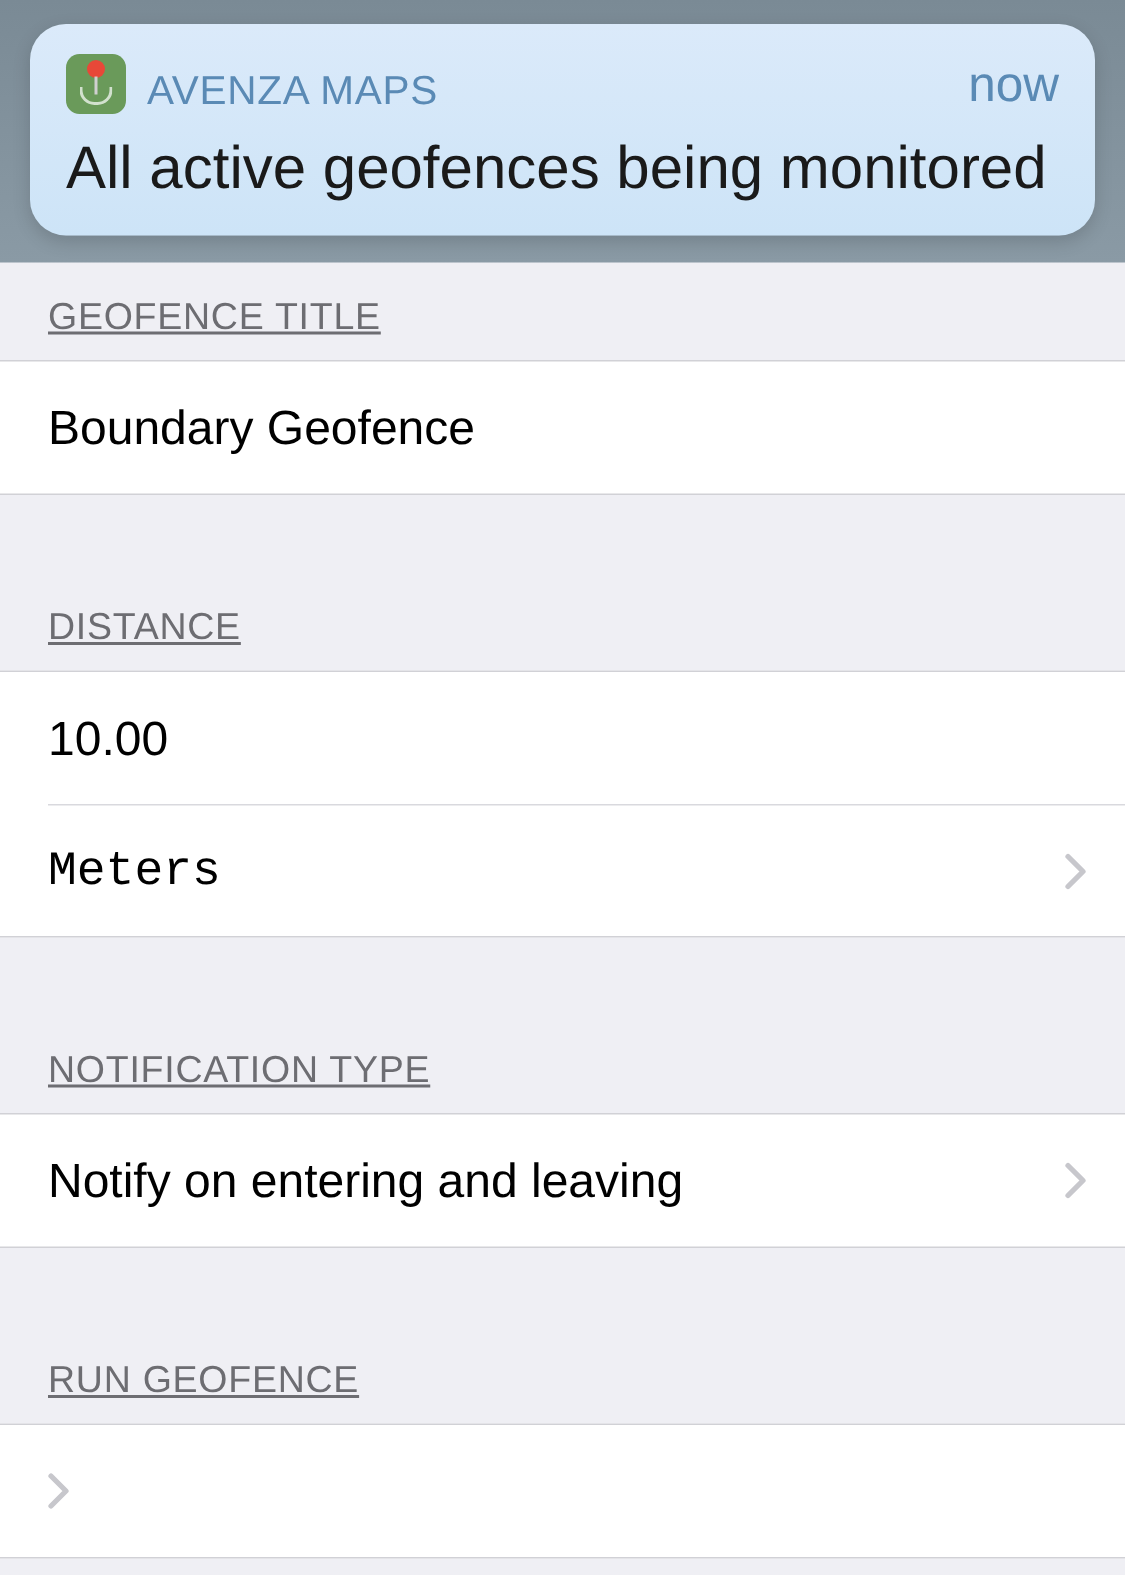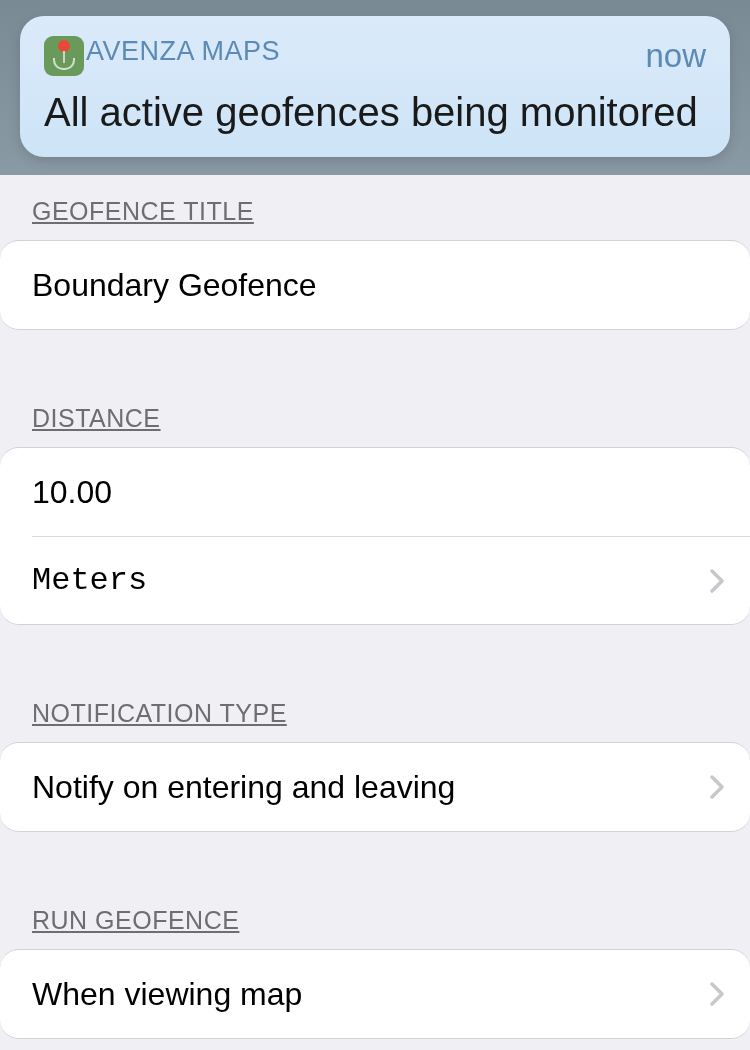--- a/index.html
+++ b/index.html
@@ -39,22 +39,22 @@
     
     .notification-header {
       display: flex;
       align-items: center;
       justify-content: space-between;
       margin-bottom: 14px;
     }
     
     .notification-app {
       display: flex;
-      align-items: flex-start;
-      gap: 2px;
+      align-items: flex-end;
+      gap: 14px;
     }
     
     .app-icon {
       width: 40px;
       height: 40px;
       background: #6a9a5a;
       border-radius: 9px;
       display: flex;
       align-items: center;
       justify-content: center;
@@ -129,21 +129,20 @@
     }
     
     .section-header.first {
       padding-top: 22px;
     }
     
     .row-group {
       background: #ffffff;
       border-top: 1px solid #d1d1d6;
       border-bottom: 1px solid #d1d1d6;
-      border-radius: 19px;
     }
     
     .row {
       display: flex;
       align-items: center;
       justify-content: space-between;
       padding: 24px 24px 24px 32px;
       min-height: 88px;
     }
     
@@ -224,20 +223,19 @@
         <path d="M 2 4 L 12 14 L 2 24" stroke="currentColor" stroke-width="3.5" fill="none" stroke-linecap="round" stroke-linejoin="round"></path>
       </svg>
     </div>
   </div>
 
   <div class="section-gap"></div>
 
   <div class="section-header">RUN GEOFENCE</div>
   <div class="row-group">
     <div class="row">
-      <span class="row-label">When viewing map</span>
       <svg class="chevron" width="16" height="28" viewBox="0 0 16 28">
         <path d="M 2 4 L 12 14 L 2 24" stroke="currentColor" stroke-width="3.5" fill="none" stroke-linecap="round" stroke-linejoin="round"></path>
       </svg>
     </div>
   </div>
 
 </div>
 
 </body></html>

